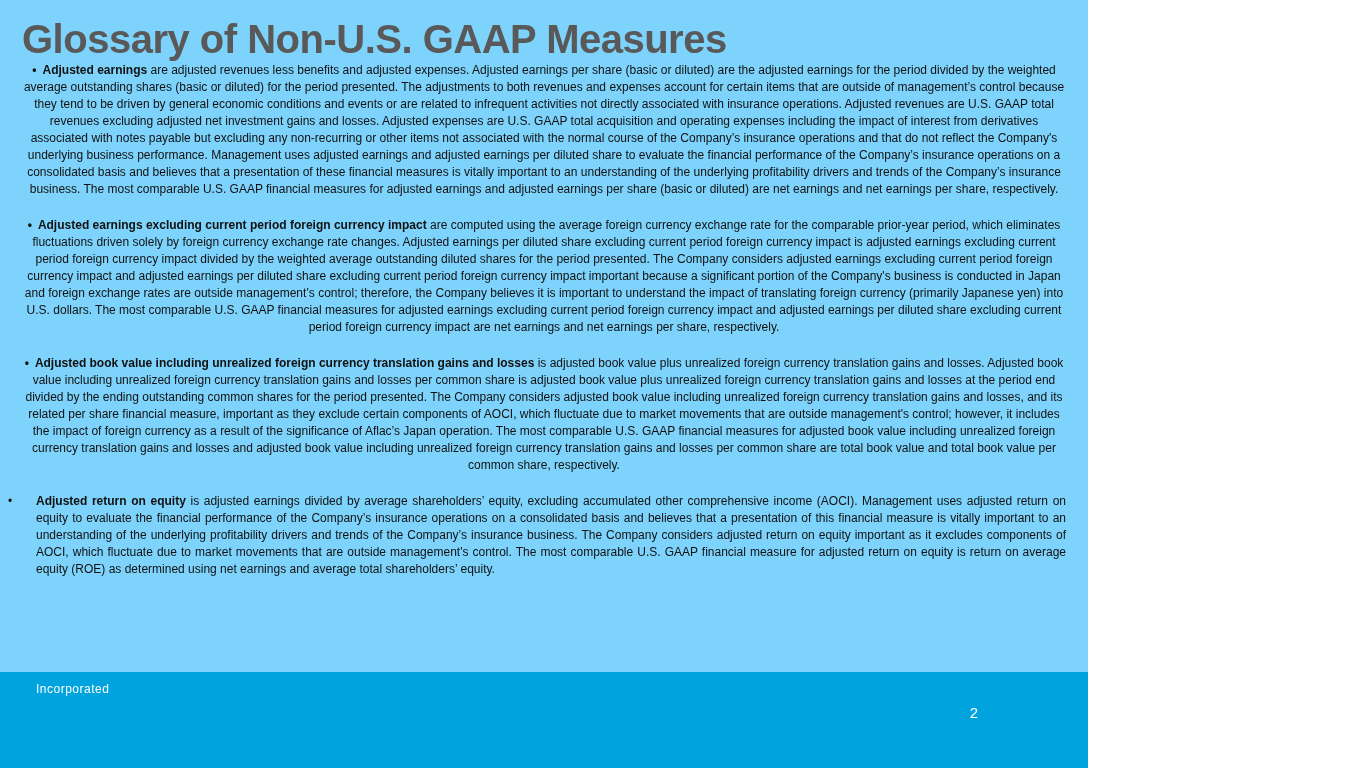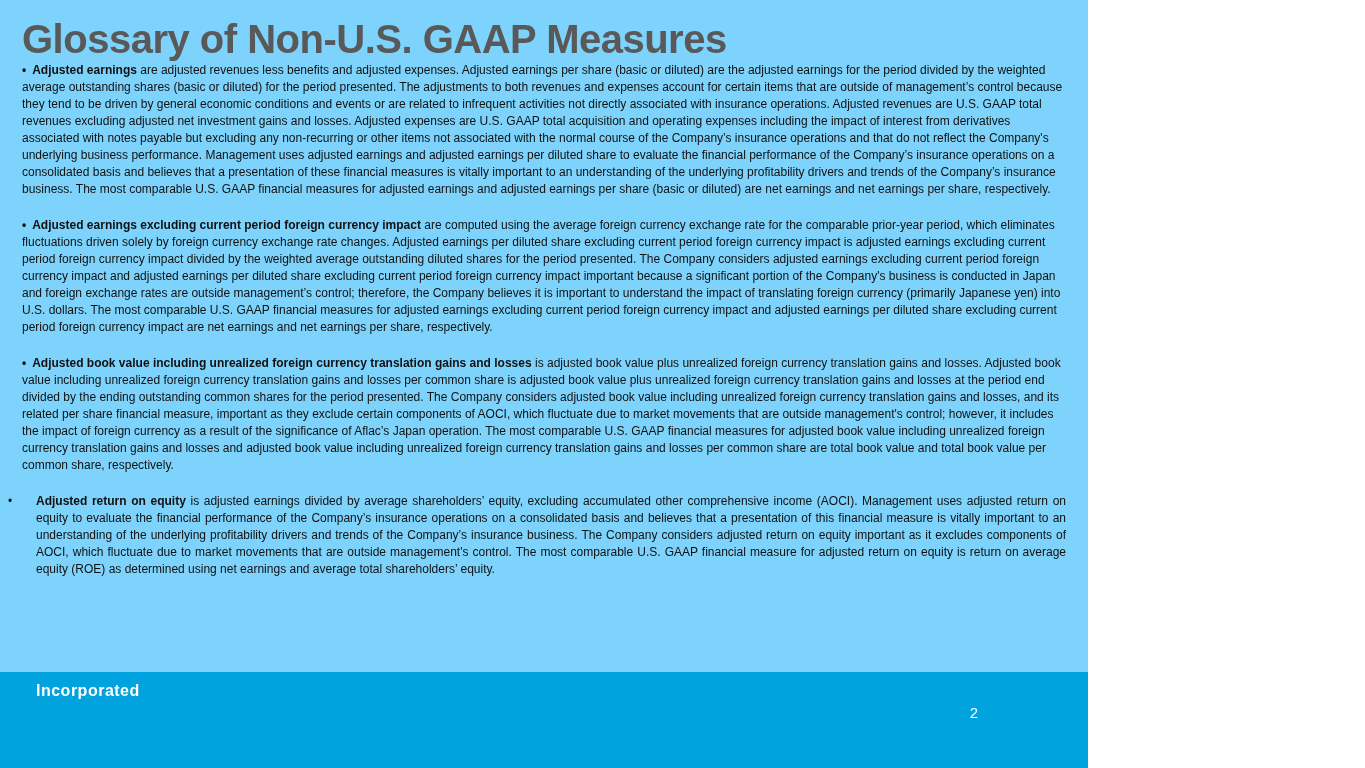--- a/index.html
+++ b/index.html
@@ -40,21 +40,21 @@
     margin-bottom: 32px;
   }
   ul.glossary {
     list-style: none;
     font-size: 12px;
     line-height: 17px;
   }
   li.glossary-item {
     position: relative;
     margin-bottom: 19px;
-    text-align: left;
+    text-align: center;
   }
   li.glossary-item .bullet {
     font-weight: 700;
     margin-right: 6px;
   }
   li.glossary-item .term {
     font-weight: 700;
   }
   li.glossary-item.hanging {
     padding-left: 14px;
@@ -94,22 +94,22 @@
     left: 2px;
     font-weight: 400;
   }
   .logo-duck {
     position: absolute;
     left: 52px;
     top: -12px;
     pointer-events: none;
   }
   .logo-sub {
-    font-size: 16px;
-    font-weight: 700;
+    font-size: 12px;
+    font-weight: 400;
     letter-spacing: 0.5px;
     margin-top: 2px;
     margin-left: 14px;
   }
   .page-number {
     position: absolute;
     right: 110px;
     top: 32px;
     color: #ffffff;
     font-size: 15px;

